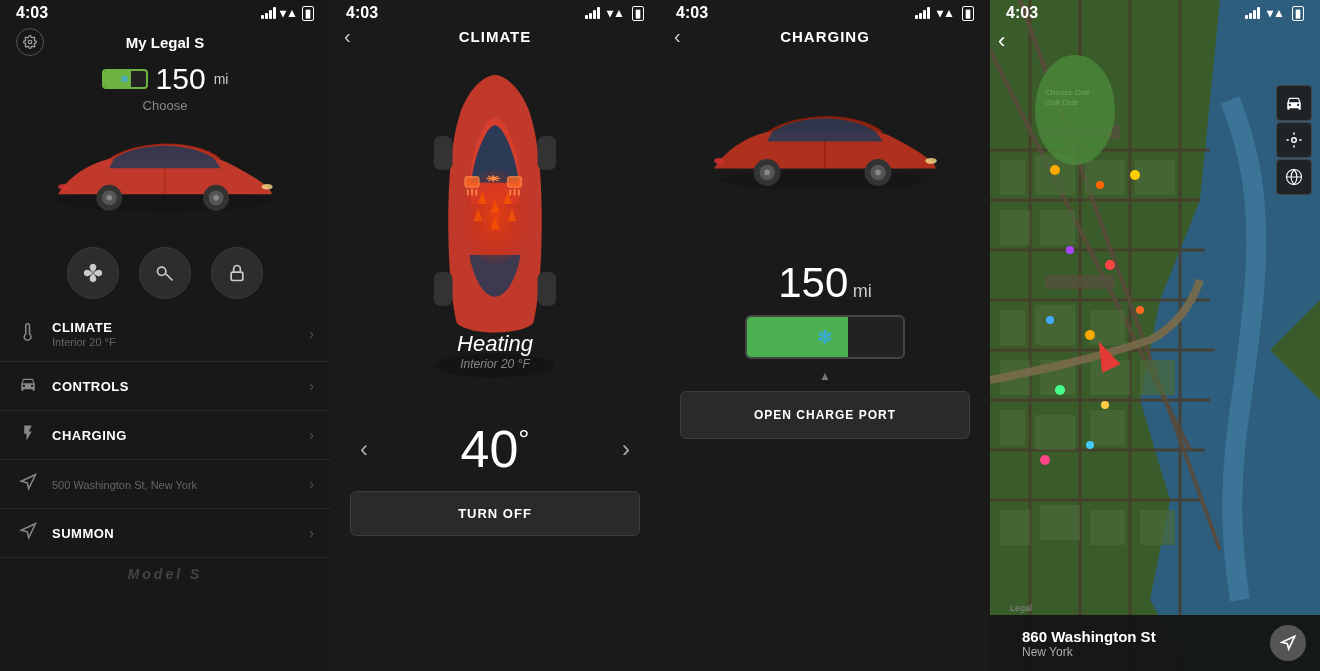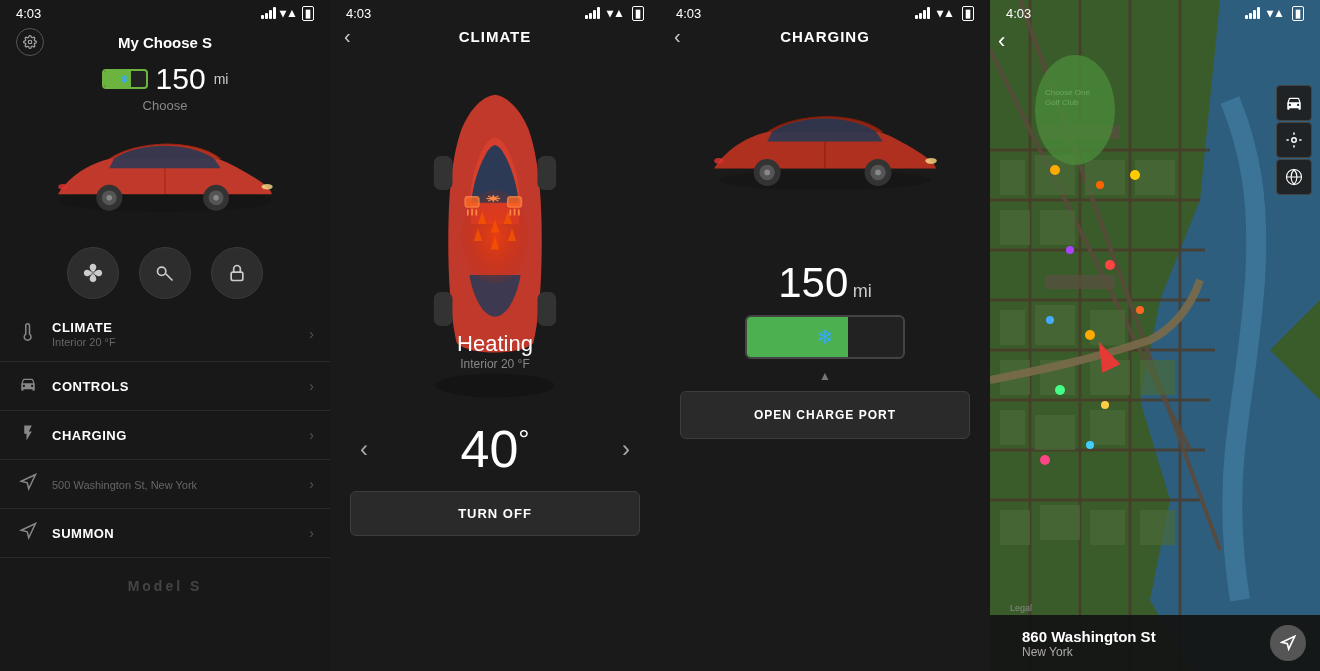--- a/index.html
+++ b/index.html
@@ -27,21 +27,21 @@
     .status-bar {
       display: flex;
       justify-content: space-between;
       align-items: center;
       padding: 6px 16px 4px;
       color: #fff;
       font-size: 11px;
       font-weight: 600;
       height: 24px;
     }
-    .status-bar .time { font-size: 13px; font-weight: 400; }
+    .status-bar .time { font-size: 16px; font-weight: 700; }
     .status-icons { display: flex; gap: 4px; align-items: center; }
 
     
     #screen1 { background: #181818; }
 
     .screen1-header {
       display: flex;
       justify-content: space-between;
       align-items: center;
       padding: 4px 16px 0;
@@ -153,24 +153,25 @@
     .menu-item-title {
       color: #fff; font-size: 13px; font-weight: 600;
       letter-spacing: 0.5px;
       text-transform: uppercase;
     }
     .menu-item-sub { color: #666; font-size: 11px; margin-top: 1px; }
     .chevron { color: #555; font-size: 14px; }
 
     .model-s-footer {
       text-align: center;
-      padding: 20px 0 4px;
+      padding: 8px 0 4px;
       color: #444;
       font-size: 14px;
       letter-spacing: 3px;
+      font-style: italic;
       font-weight: 700;
       border-top: 1px solid #2a2a2a;
     }
 
     
     #screen2 { background: #1a1a1a; }
 
     .screen-header {
       display: flex;
       align-items: center;
@@ -188,22 +189,23 @@
       letter-spacing: 1px;
       text-transform: uppercase;
     }
 
     .car-top-view-area {
       width: 100%;
       height: 360px;
       position: relative;
       overflow: hidden;
       display: flex;
-      align-items: flex-end;
+      align-items: flex-start;
       justify-content: center;
+      font-style: italic;
     }
 
     
     .car-top-svg { height: 340px; }
 
     .climate-info-overlay {
       position: absolute;
       bottom: 40px;
       width: 100%;
       text-align: center;
@@ -387,21 +389,21 @@
     </div>
   </div>
 
   <div class="screen1-header">
     <div class="gear-icon-btn">
       <svg width="14" height="14" viewBox="0 0 24 24" fill="none" stroke="#aaa" stroke-width="2">
         <circle cx="12" cy="12" r="3"></circle>
         <path d="M19.4 15a1.65 1.65 0 00.33 1.82l.06.06a2 2 0 010 2.83 2 2 0 01-2.83 0l-.06-.06a1.65 1.65 0 00-1.82-.33 1.65 1.65 0 00-1 1.51V21a2 2 0 01-4 0v-.09A1.65 1.65 0 009 19.4a1.65 1.65 0 00-1.82.33l-.06.06a2 2 0 01-2.83-2.83l.06-.06A1.65 1.65 0 004.68 15a1.65 1.65 0 00-1.51-1H3a2 2 0 010-4h.09A1.65 1.65 0 004.6 9a1.65 1.65 0 00-.33-1.82l-.06-.06a2 2 0 012.83-2.83l.06.06A1.65 1.65 0 009 4.68a1.65 1.65 0 001-1.51V3a2 2 0 014 0v.09a1.65 1.65 0 001 1.51 1.65 1.65 0 001.82-.33l.06-.06a2 2 0 012.83 2.83l-.06.06A1.65 1.65 0 0019.4 9a1.65 1.65 0 001.51 1H21a2 2 0 010 4h-.09a1.65 1.65 0 00-1.51 1z"></path>
       </svg>
     </div>
-    <div class="model-title">My Choose S</div>
+    <div class="model-title">My Legal S</div>
     <div style="width:28px"></div>
   </div>
 
   <div class="battery-row">
     <div class="battery-icon-wrapper">
       <div class="battery-bar">
         <div class="battery-fill"></div>
         <span class="snowflake-in-battery">❄</span>
       </div>
     </div>

